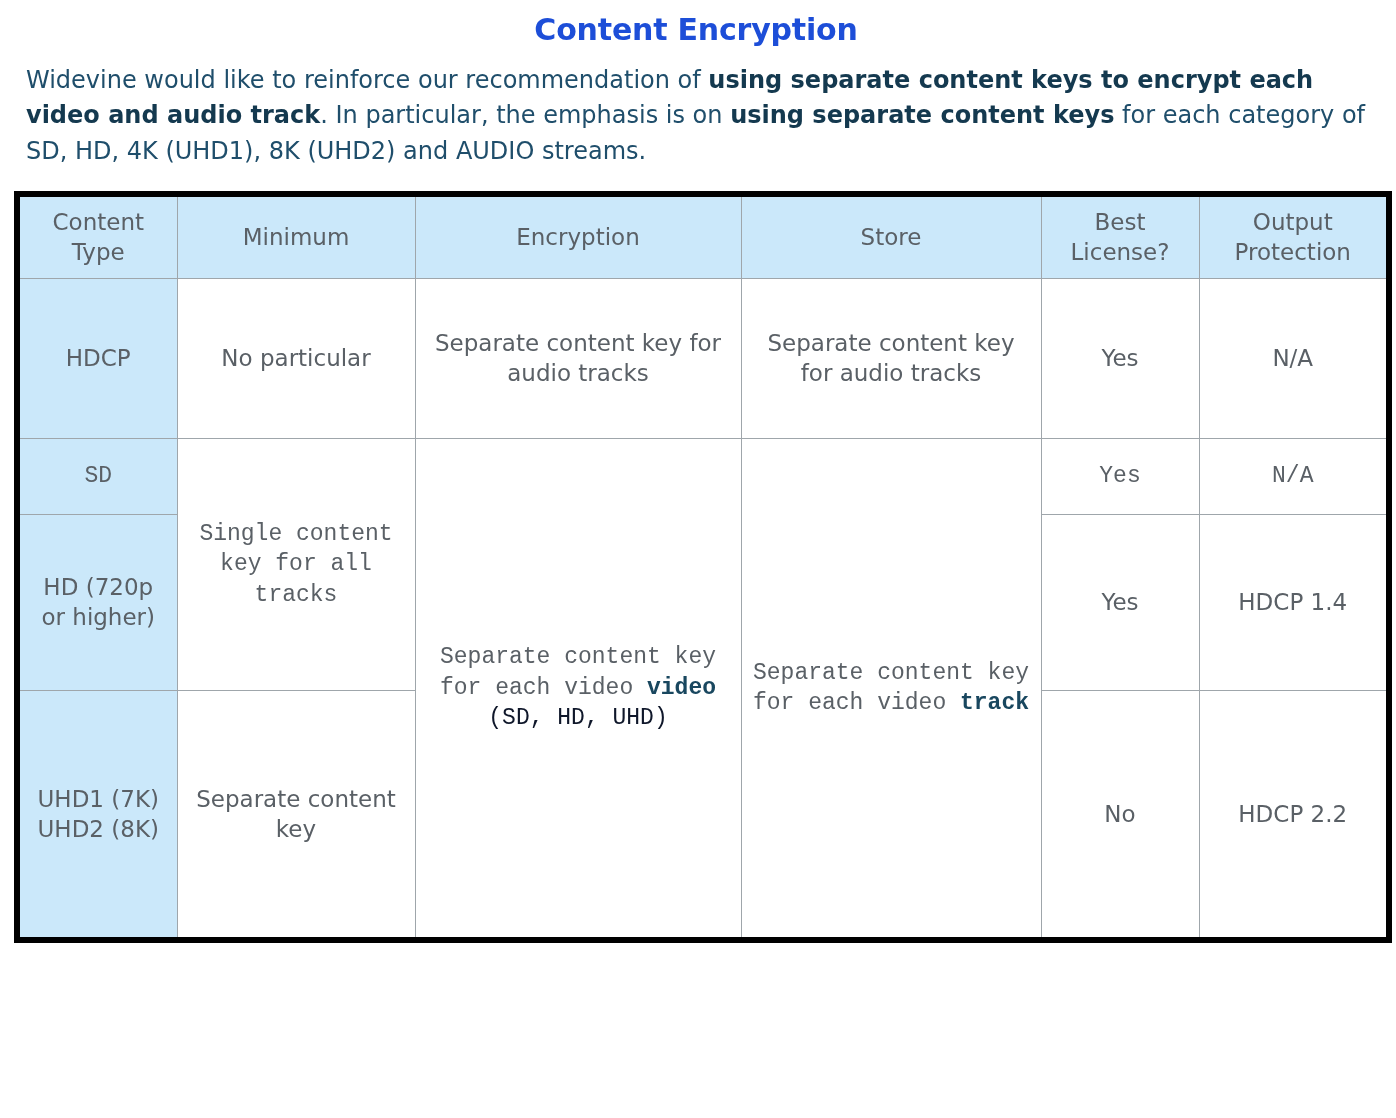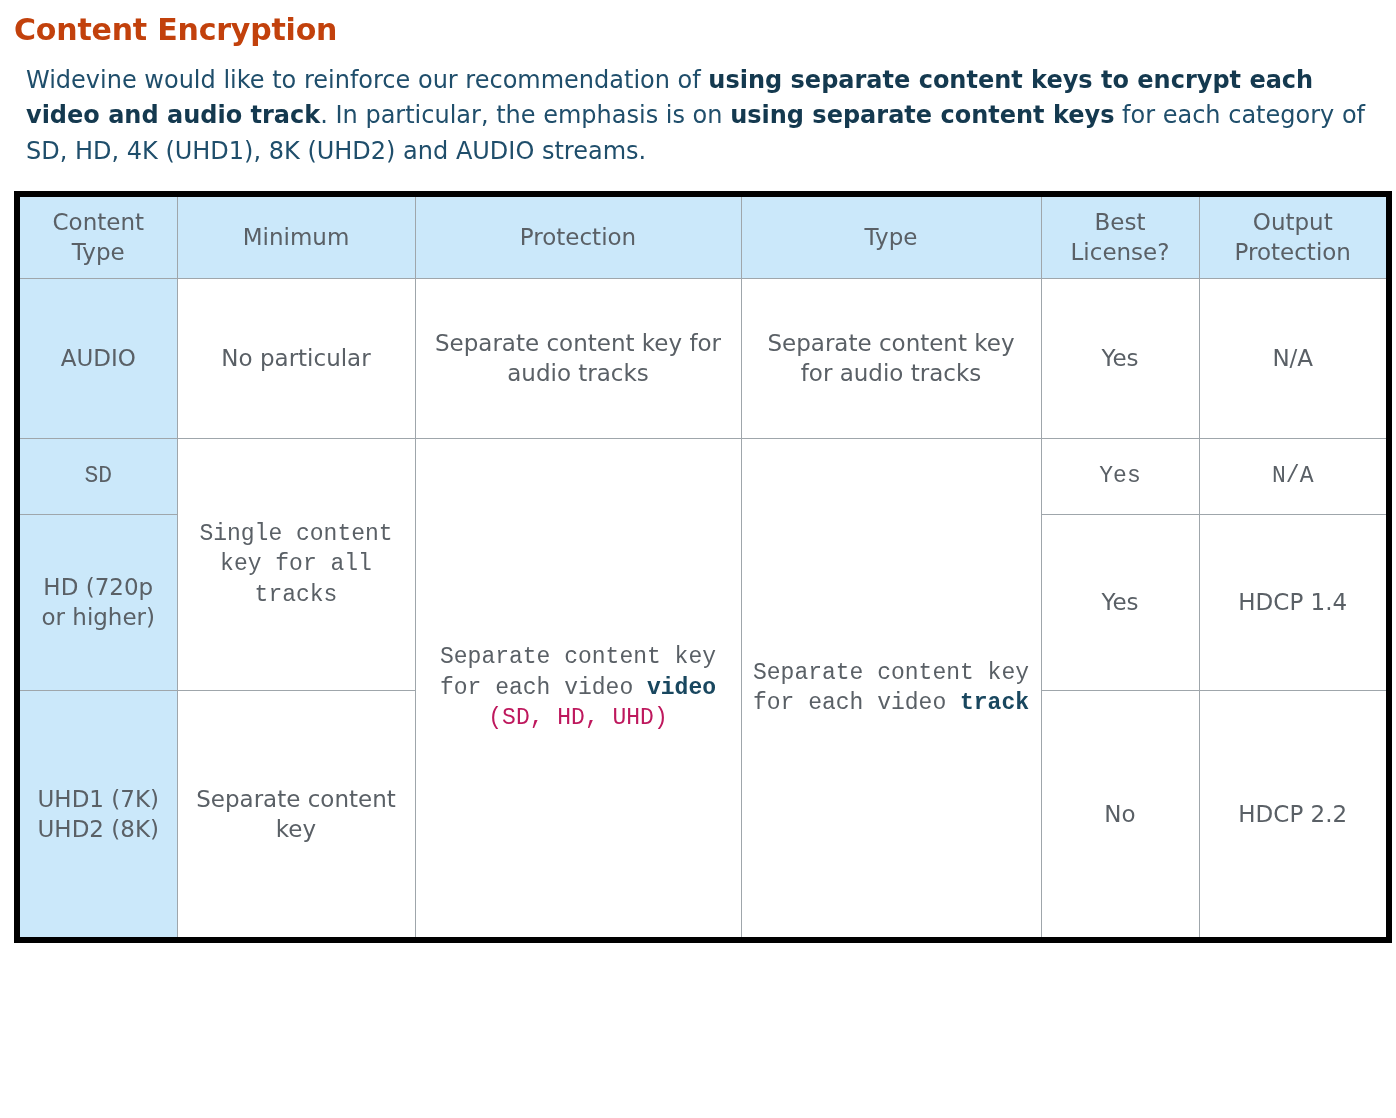--- a/index.html
+++ b/index.html
@@ -15,23 +15,24 @@
   }
   .page {
     padding: 6px 18px 0 14px;
     box-sizing: border-box;
     width: 1396px;
   }
   h1.title {
     font-family: "DejaVu Sans", sans-serif;
     font-size: 30px;
     font-weight: bold;
-    color: #c2410c;
+    color: #1d4ed8;
     margin: 6px 0 16px 0;
     letter-spacing: -0.2px;
+    text-align: center;
   }
   p.intro {
     font-size: 24px;
     line-height: 1.47;
     color: #1f4e6b;
     margin: 0 0 22px 12px;
     max-width: 1380px;
   }
   p.intro b {
     font-weight: bold;
@@ -61,21 +62,21 @@
   td.cat {
     background: #cbe8fa;
     color: #19475f;
     font-weight: bold;
     font-size: 23px;
   }
   td.plain {
     background: #ffffff;
   }
   .b { font-weight: bold; color: #19475f; }
-  .blue-note { color: #be185d; }
+  .blue-note { color: #0f172a; }
   .cw1 { width: 160px; }
   .cw2 { width: 238px; }
   .cw3 { width: 326px; }
   .cw4 { width: 300px; }
   .cw5 { width: 158px; }
   .cw6 { width: 190px; }
   .tall-audio { height: 160px; }
   .row-sd { height: 76px; font-family: Liberation Mono, monospace; }
   .row-hd { height: 176px; }
   .row-uhd { height: 250px; }
@@ -95,29 +96,29 @@
         <col class="cw2">
         <col class="cw3">
         <col class="cw4">
         <col class="cw5">
         <col class="cw6">
     </colgroup>
     <thead>
       <tr>
         <th>Content Type</th>
         <th>Minimum</th>
-        <th>Protection</th>
-        <th>Type</th>
+        <th>Encryption</th>
+        <th>Store</th>
         <th>Best License?</th>
         <th>Output Protection</th>
       </tr>
     </thead>
     <tbody>
       <tr class="tall-audio">
-        <td class="cat">AUDIO</td>
+        <td class="cat">HDCP</td>
         <td class="plain">No particular</td>
         <td class="plain">Separate content key for audio tracks</td>
         <td class="plain">Separate content key for audio tracks</td>
         <td class="plain">Yes</td>
         <td class="plain">N/A</td>
       </tr>
 
       <tr class="row-sd">
         <td class="cat">SD</td>
         <td class="plain" rowspan="2">Single content key for all tracks</td>

